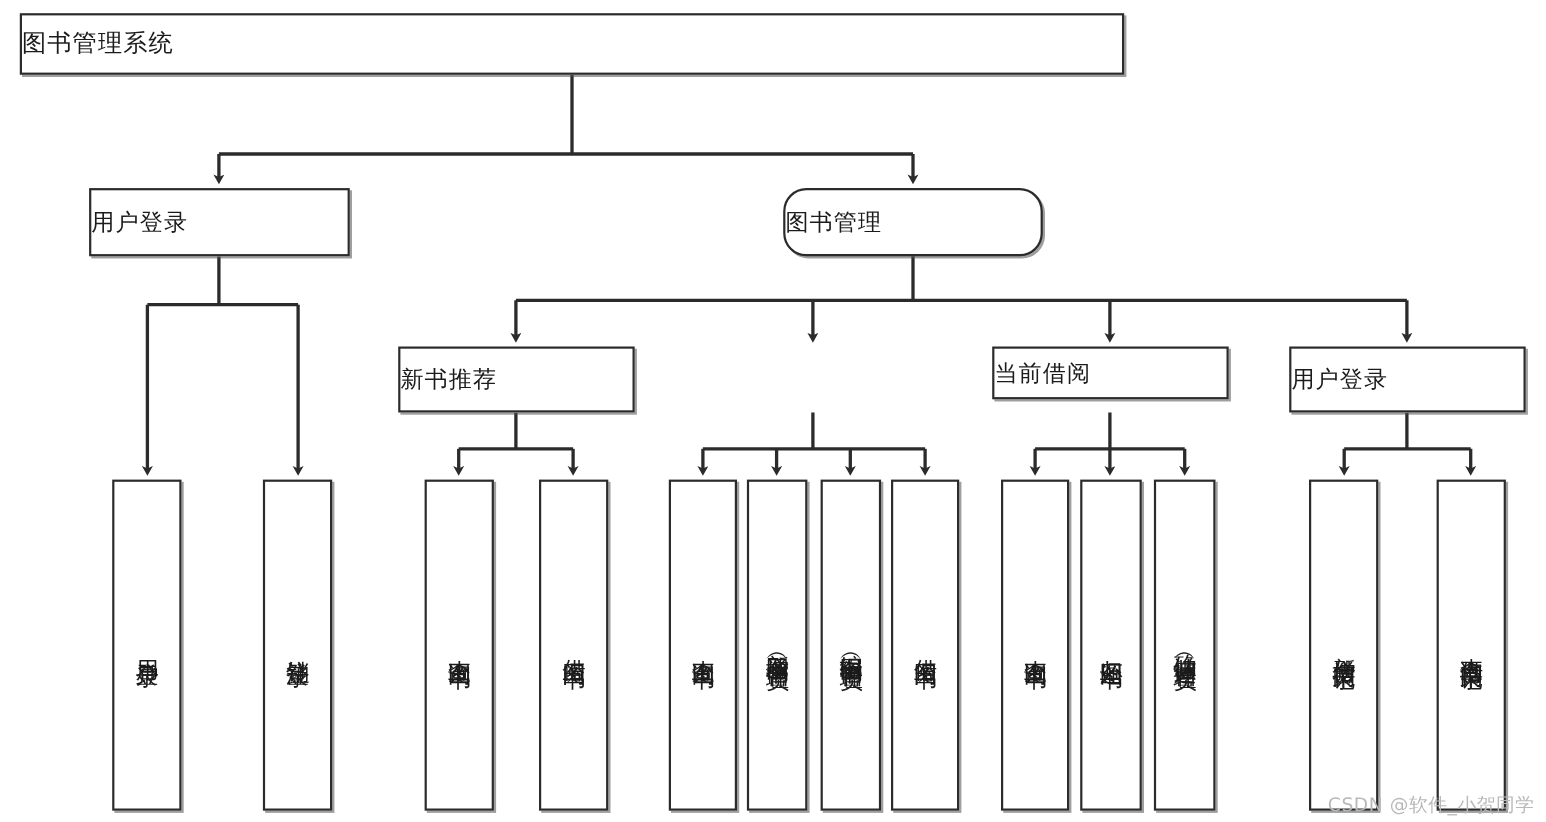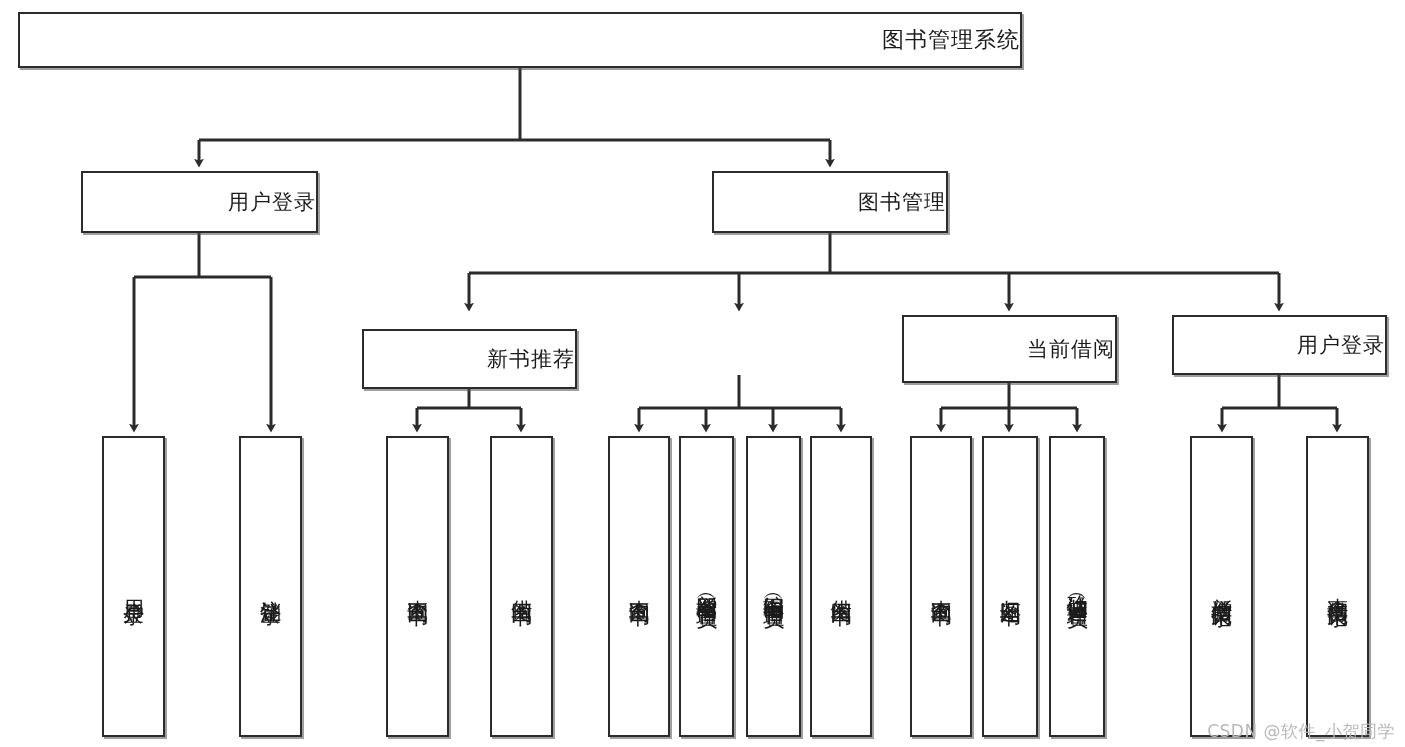--- a/index.html
+++ b/index.html
@@ -19,21 +19,21 @@
     pointer-events:none;
   }
   .node{
     position:absolute;
     box-sizing:border-box;
     background:#ffffff;
     border:2px solid #2b2b2b;
     box-shadow:2px 2px 0 rgba(80,80,80,0.55);
     display:flex;
     align-items:center;
-    justify-content:flex-end;
+    justify-content:flex-start;
   }
   .node .lbl{
     color:#1b1b1b;
     font-size:21px;
     line-height:1.15;
     letter-spacing:1px;
     white-space:nowrap;
     text-align:center;
   }
   .node.root .lbl{font-size:22px;}
@@ -118,28 +118,28 @@
     </g>
   </svg>
 
   <div class="node root" style="left:18px;top:12px;width:1004px;height:56px;">
     <span class="lbl">图书管理系统</span>
   </div>
 
   <div class="node" style="left:81px;top:171px;width:237px;height:62px;">
     <span class="lbl">用户登录</span>
   </div>
-  <div class="node" style="left:712px;top:171px;width:236px;height:62px;">
+  <div class="node" style="left:712px;top:171px;width:236px;height:62px;border-radius:21px;">
     <span class="lbl">图书管理</span>
   </div>
 
-  <div class="node" style="left:362px;top:329px;width:215px;height:60px;">
+  <div class="node" style="left:362px;top:315px;width:215px;height:60px;">
     <span class="lbl">新书推荐</span>
   </div>
-  <div class="node" style="left:902px;top:315px;width:215px;height:68px;">
+  <div class="node" style="left:902px;top:315px;width:215px;height:48px;">
     <span class="lbl">当前借阅</span>
   </div>
   <div class="node" style="left:1172px;top:315px;width:215px;height:60px;">
     <span class="lbl">用户登录</span>
   </div>
 
   <div class="node vert" style="left:102px;top:436px;width:63px;height:301px;">
     <span class="lbl">用户登录</span>
   </div>
   <div class="node vert" style="left:239px;top:436px;width:63px;height:301px;">

